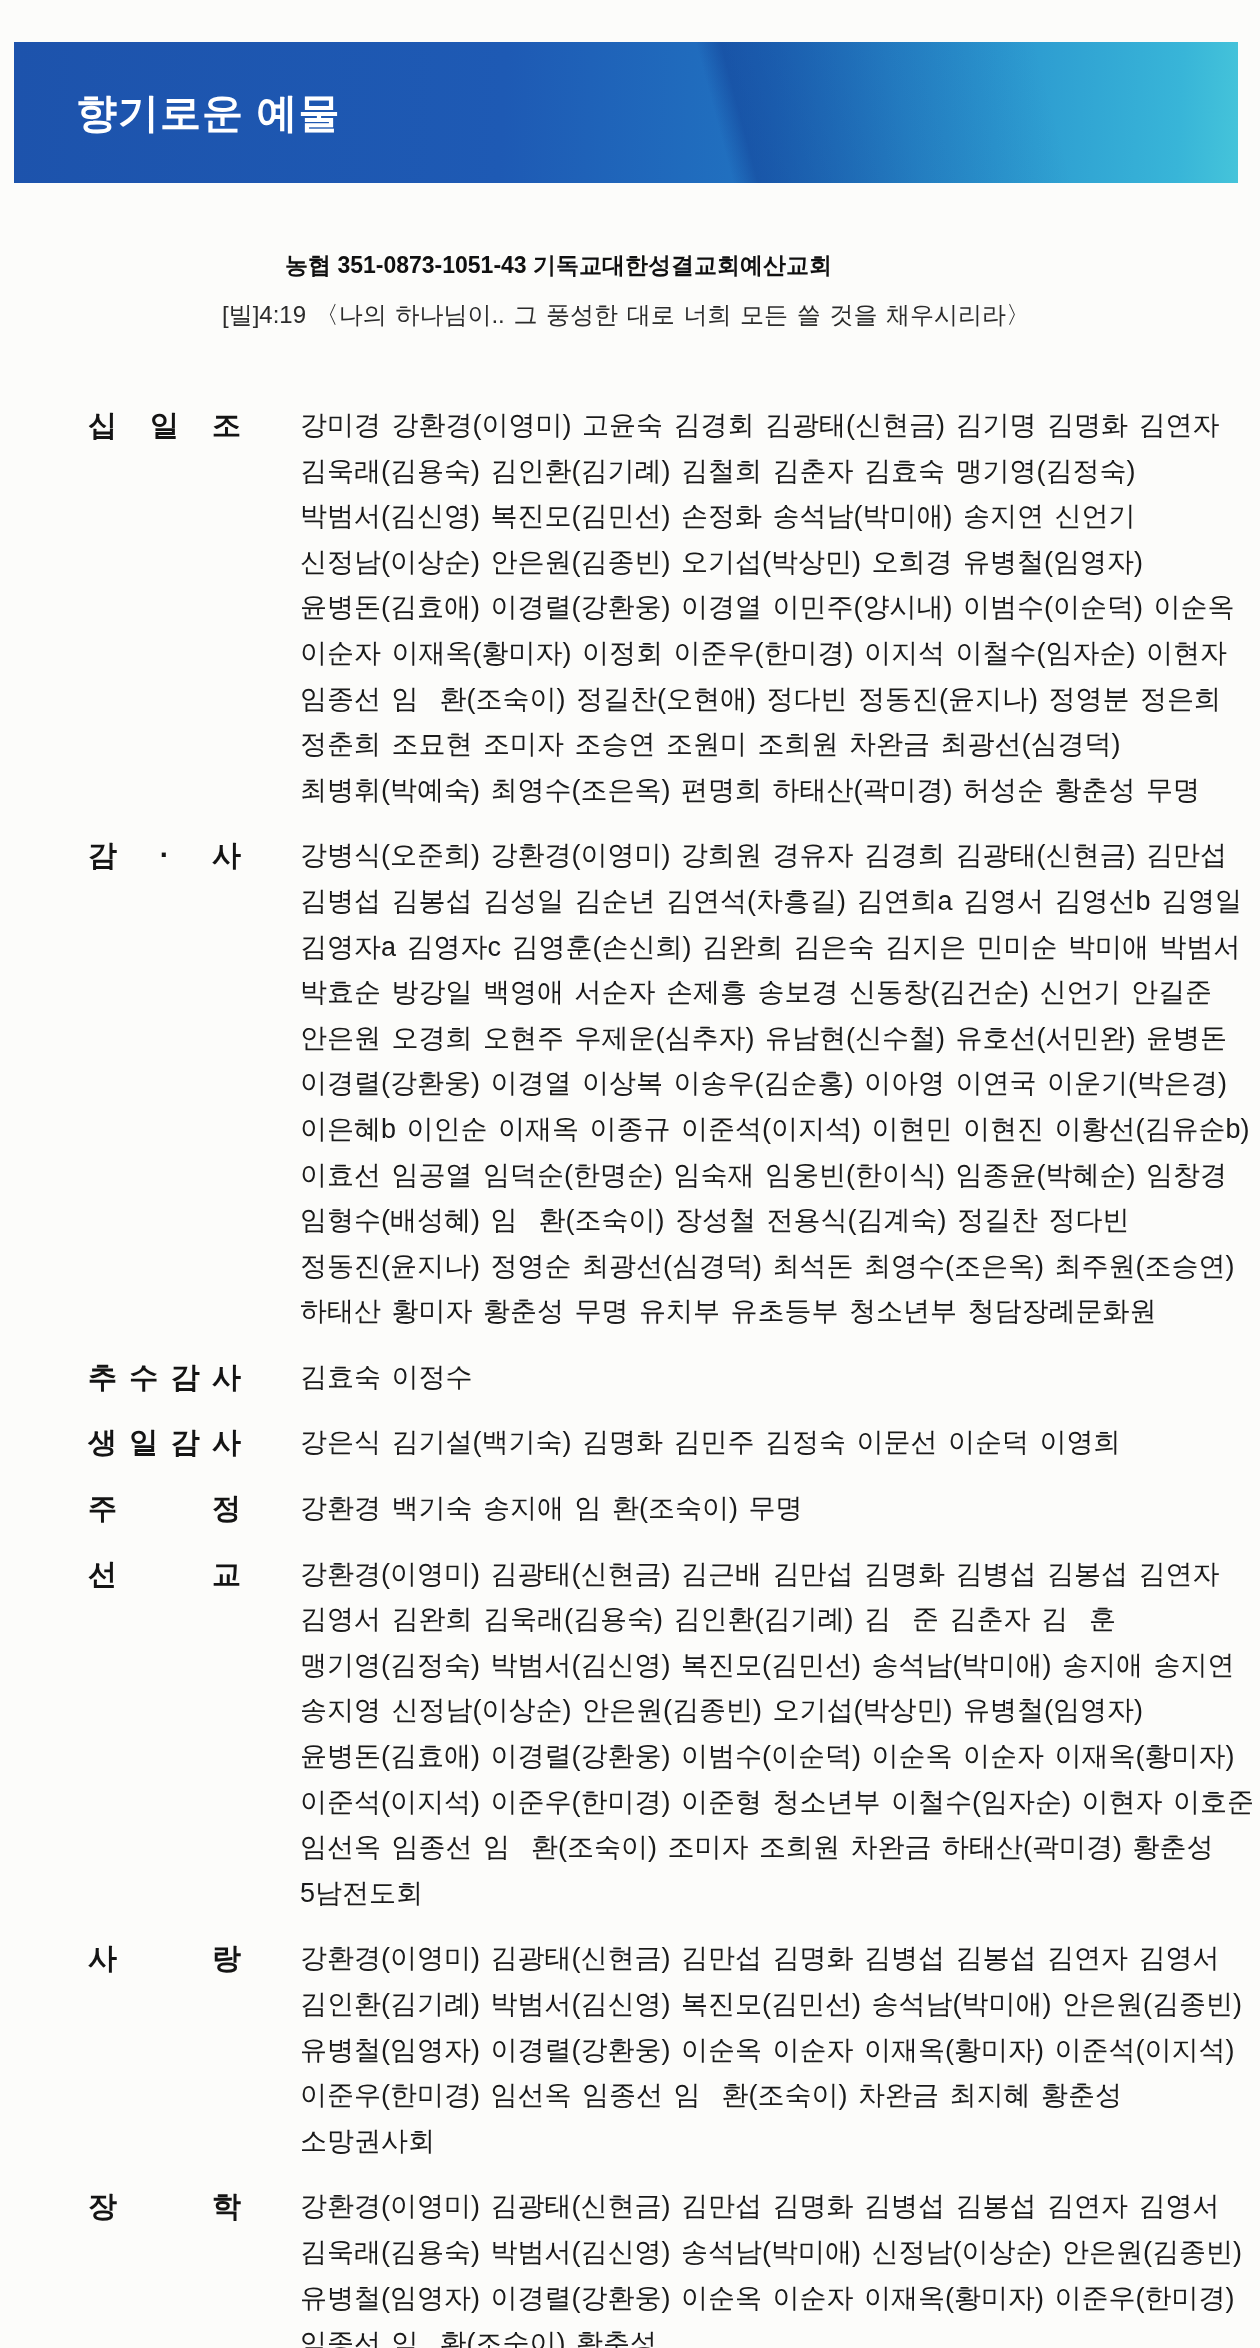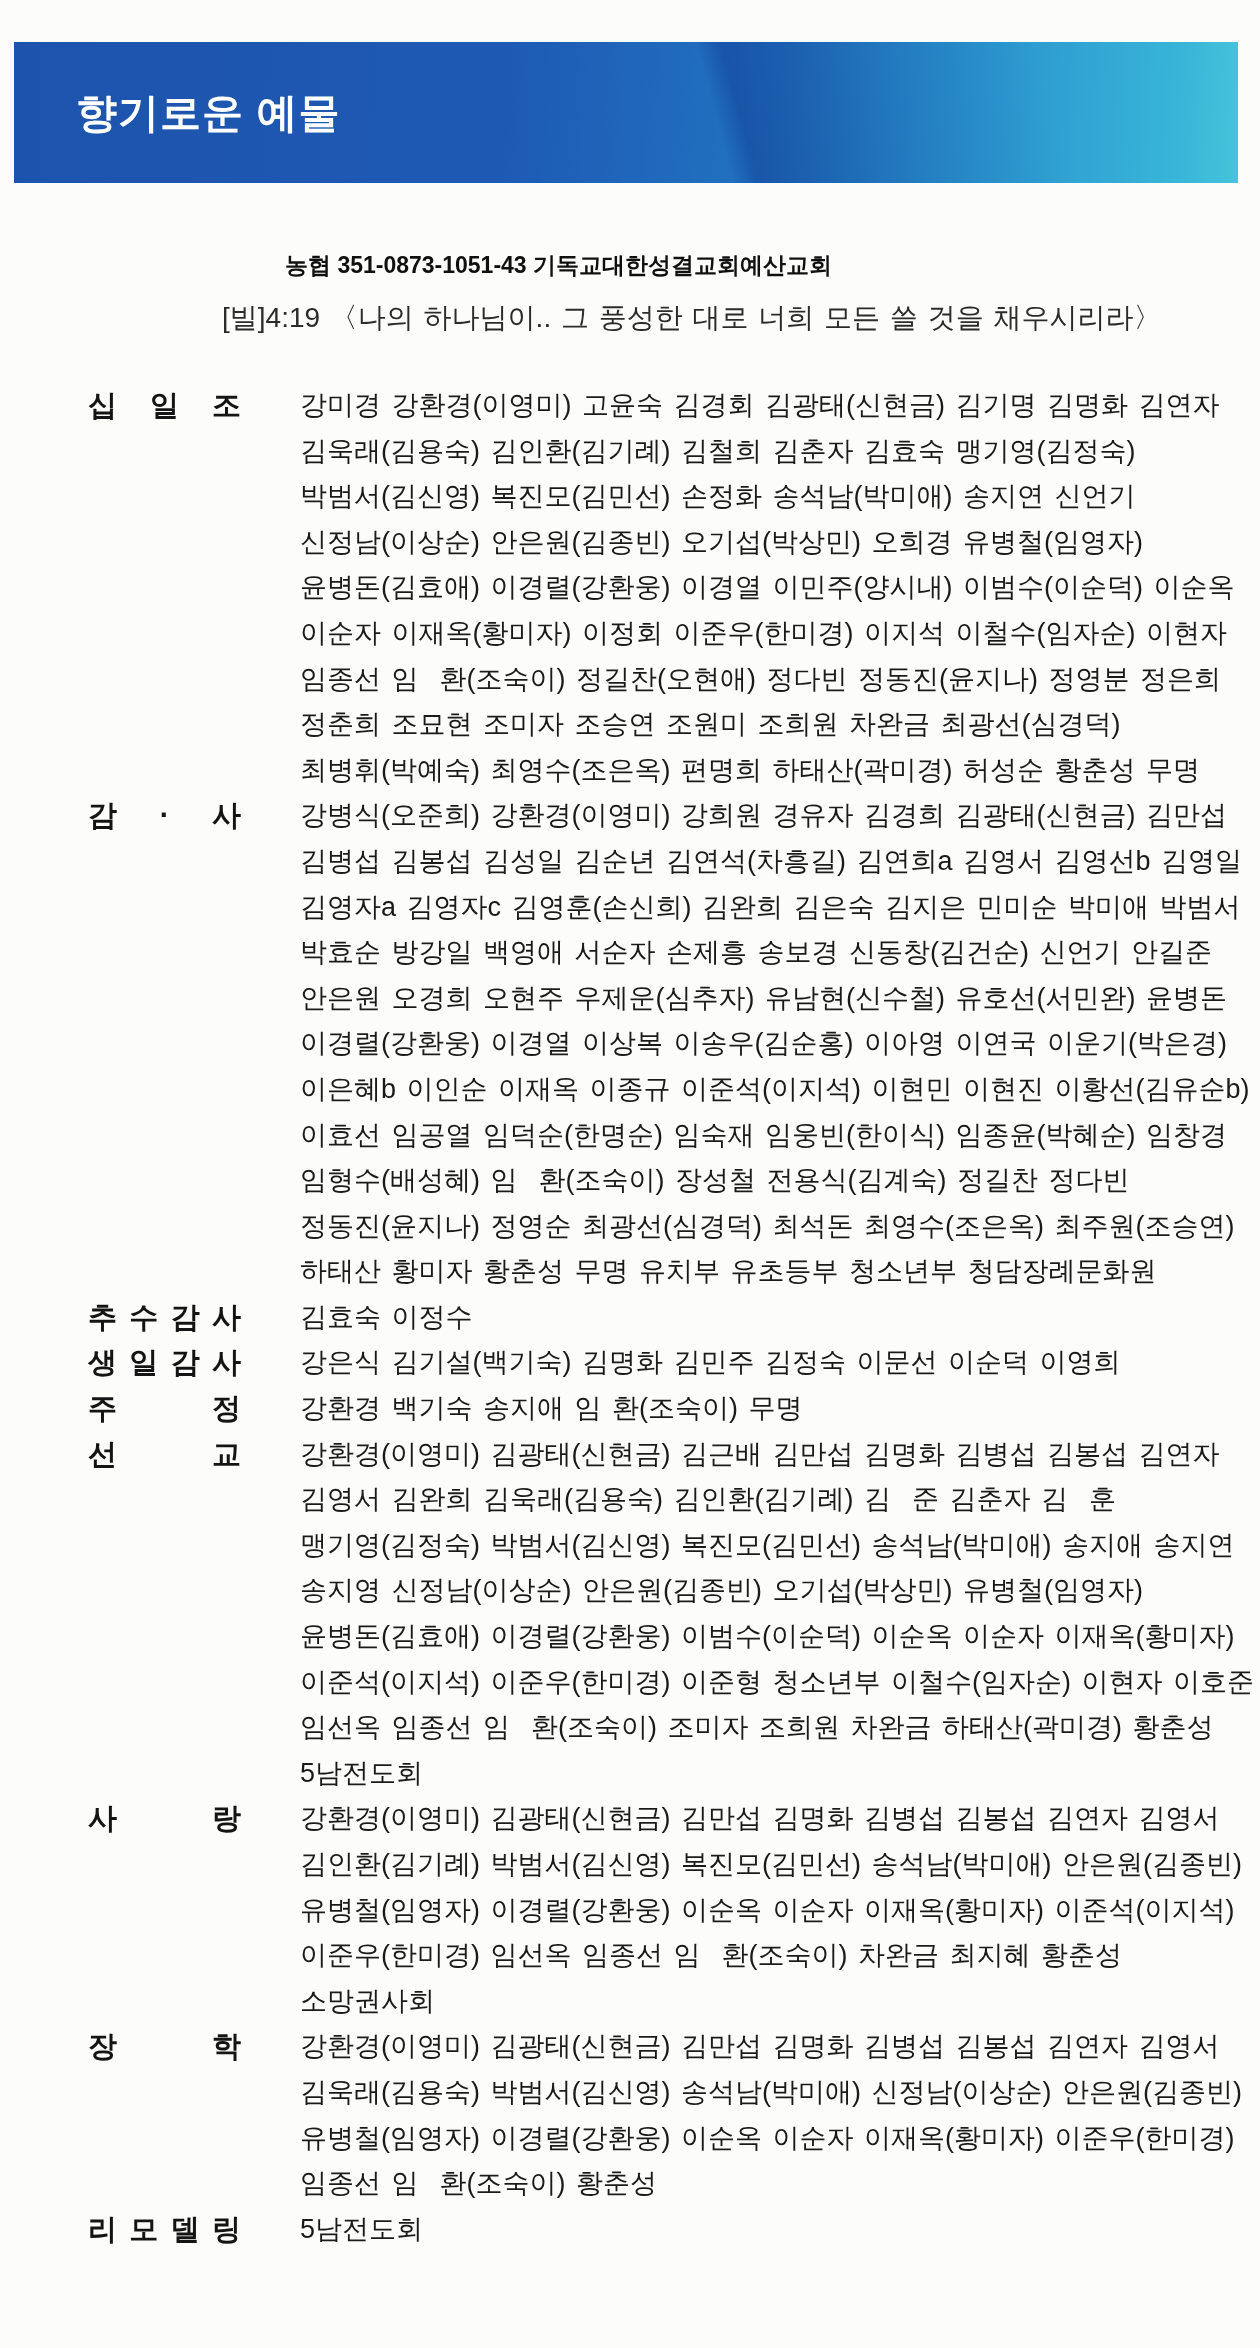--- a/index.html
+++ b/index.html
@@ -23,26 +23,26 @@
     position:absolute;left:62px;top:50%;transform:translateY(-50%);
     font-size:41px;font-weight:bold;color:#ffffff;letter-spacing:1px;
     white-space:pre;
   }
   .account-line{
     position:absolute;left:285px;top:250px;
     font-size:23px;font-weight:bold;color:#101010;white-space:pre;
   }
   .scripture-line{
     position:absolute;left:222px;top:299px;
-    font-size:28px;color:#2b2b2b;white-space:pre;word-spacing:2px;
+    font-size:24px;color:#2b2b2b;white-space:pre;word-spacing:2px;
   }
   .sections{
     position:absolute;left:88px;top:383px;width:1152px;
   }
-  .section-row{display:flex;align-items:flex-start;}
+  .section-row{display:flex;align-items:flex-start;margin-top:20px;}
   .sec-label{
     width:153px;min-width:153px;
     text-align:justify;text-align-last:justify;
     font-size:29px;font-weight:600;line-height:45.6px;color:#141414;
   }
   .sec-lines{margin-left:59px;}
   .sec-line{
     font-size:27px;line-height:45.6px;color:#1a1a1a;
     white-space:pre;word-spacing:3px;
   }

